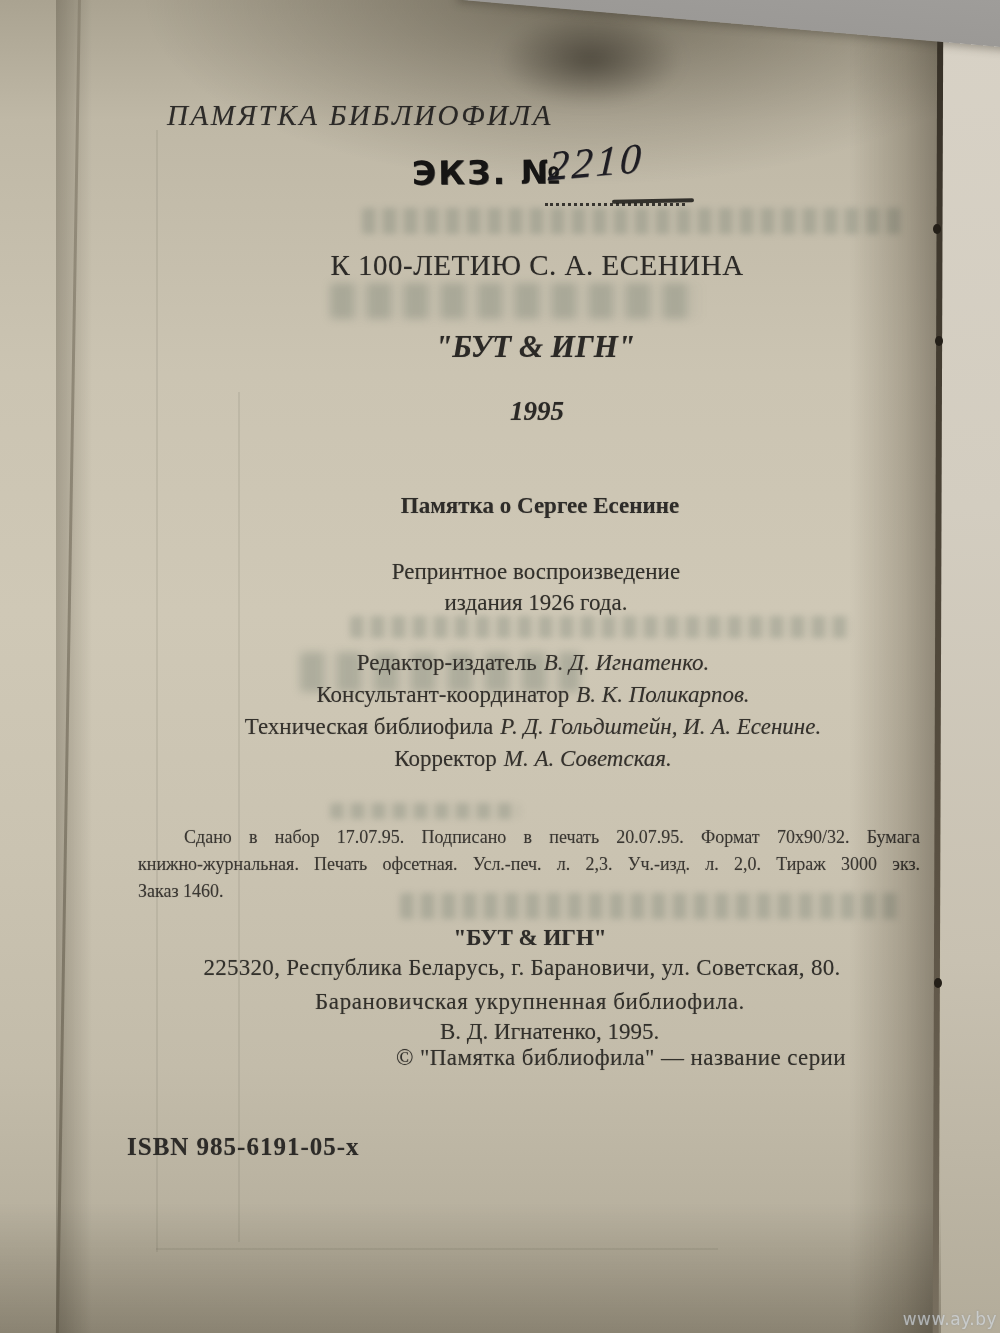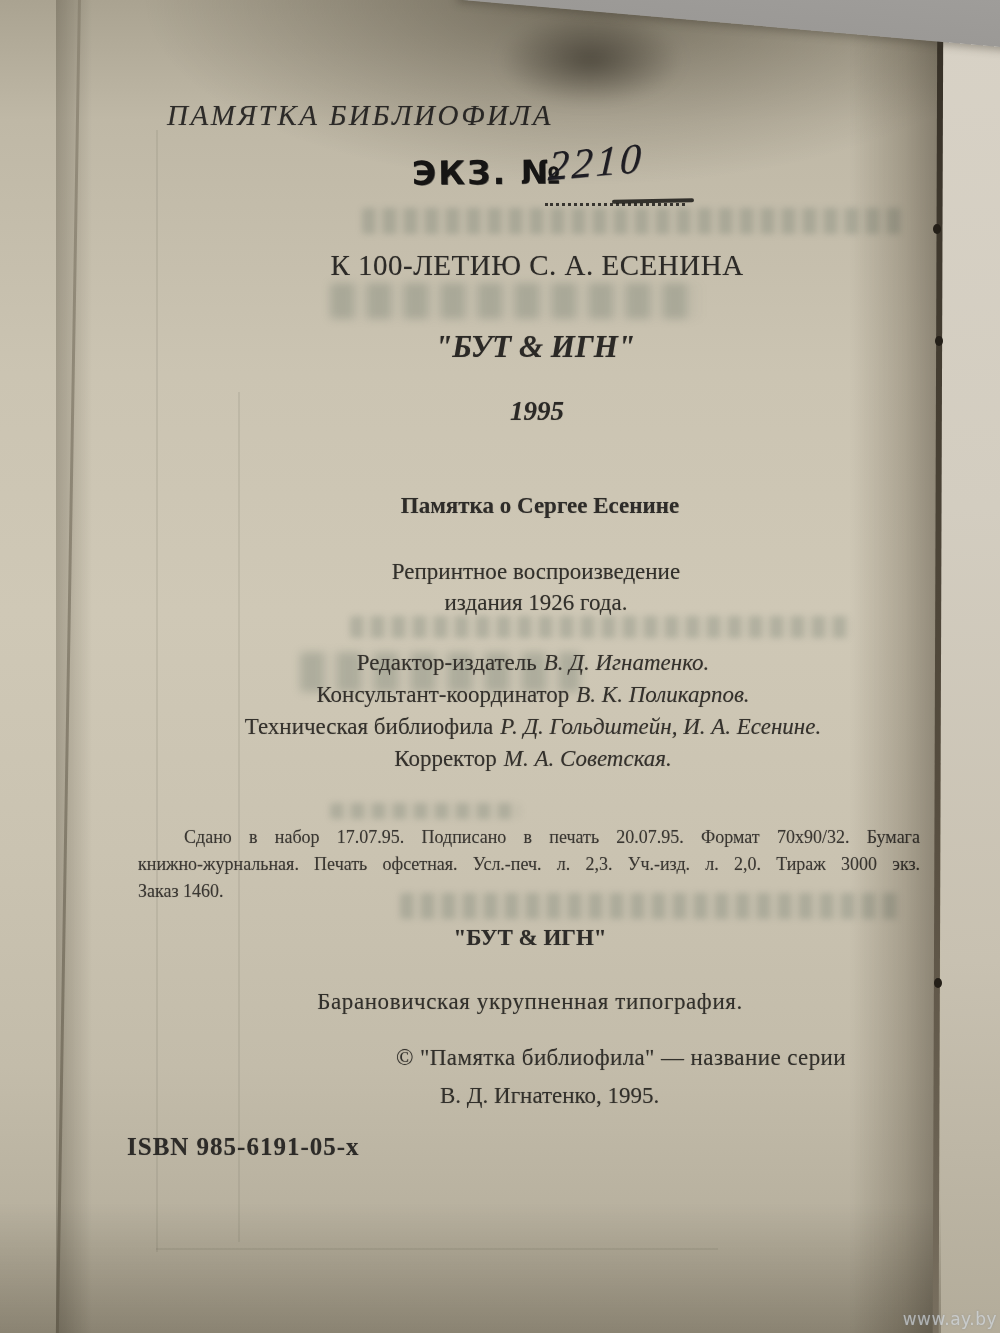--- a/index.html
+++ b/index.html
@@ -70,21 +70,21 @@
   .credit .names{font-style:italic;}
   .imprint{position:absolute;left:138px;top:824px;width:782px;z-index:3;font-size:18px;
     color:#3a3732;text-shadow:0 0 1px rgba(55,52,46,.35);}
   .imprint .l{height:27px;line-height:27px;white-space:nowrap;text-align:justify;text-align-last:justify;}
   .imprint .l.first{padding-left:46px;width:736px;}
   .imprint .l.last{text-align:left;text-align-last:left;}
   .pubname2{left:530px;top:926px;font-size:23px;font-weight:bold;color:#2e2c29;}
   .address{left:522px;top:956px;font-size:23px;letter-spacing:.3px;}
   .printing{left:530px;top:990px;font-size:23px;letter-spacing:.6px;}
   .copy1{left:396px;top:1046px;font-size:23px;letter-spacing:.4px;}
-  .copy2{left:440px;top:1084px;font-size:23px;}
+  .copy2{left:440px;top:1020px;font-size:23px;}
   .isbn{left:127px;top:1134px;font-size:25px;font-weight:bold;letter-spacing:1px;color:#2d2b28;}
   .watermark{position:absolute;right:3px;bottom:4px;z-index:9;
     font-family:"DejaVu Sans","Liberation Sans",sans-serif;font-size:17px;letter-spacing:.5px;
     color:rgba(232,238,246,.55);text-shadow:0 0 2px rgba(110,120,140,.35);margin-top:35px;}
 </style>
 </head>
 <body>
 
 <div class="photo">
 
@@ -126,21 +126,22 @@
     <span class="role">Корректор</span><span class="names">М. А. Советская.</span>
   </div>
 
   <div class="imprint">
     <div class="l first">Сдано в набор 17.07.95. Подписано в печать 20.07.95. Формат 70х90/32. Бумага</div>
     <div class="l">книжно-журнальная. Печать офсетная. Усл.-печ. л. 2,3. Уч.-изд. л. 2,0. Тираж 3000 экз.</div>
     <div class="l last">Заказ 1460.</div>
   </div>
 
   <div class="txt c pubname2">"БУТ &amp; ИГН"</div>
-  <div class="txt c printing">Барановичская укрупненная типография.</div>
+  <div class="txt c address">225320, Республика Беларусь, г. Барановичи, ул. Советская, 80.</div>
+  <div class="txt c printing">Барановичская укрупненная библиофила.</div>
 
   <div class="txt copy1">© "Памятка библиофила" — название серии</div>
   <div class="txt copy2">В. Д. Игнатенко, 1995.</div>
 
   <div class="txt isbn">ISBN 985-6191-05-x</div>
 
   <div class="shade top-shade"></div>
   <div class="shade blob"></div>
   <div class="shade right-shade"></div>
   <div class="shade bottom-shade"></div>

